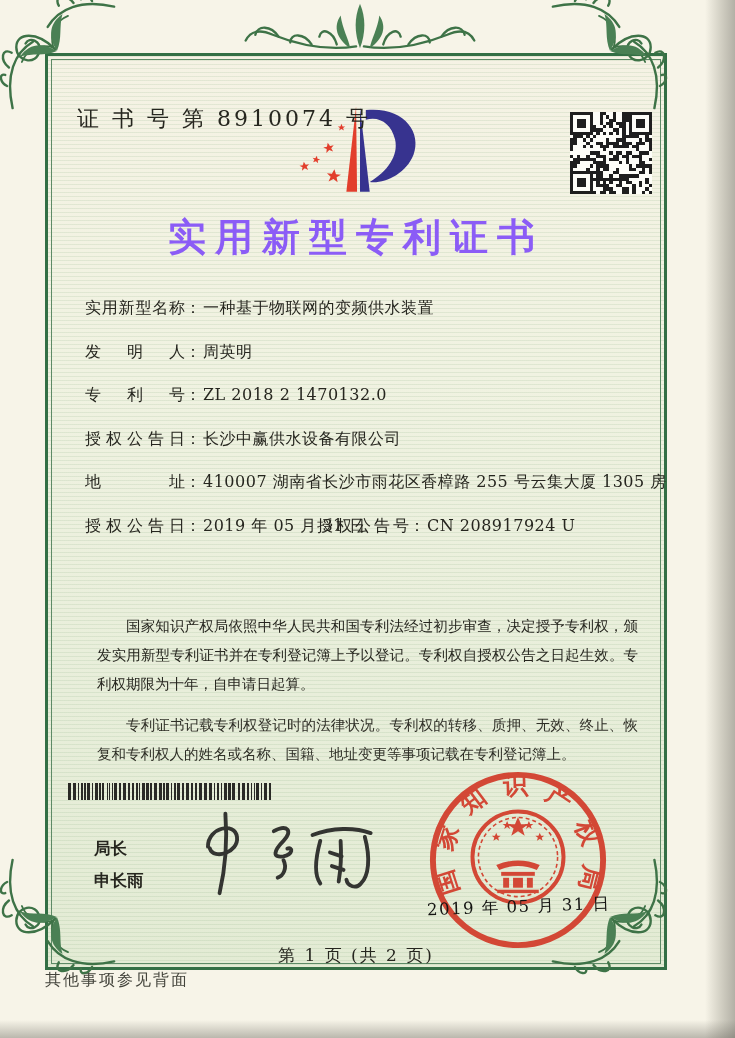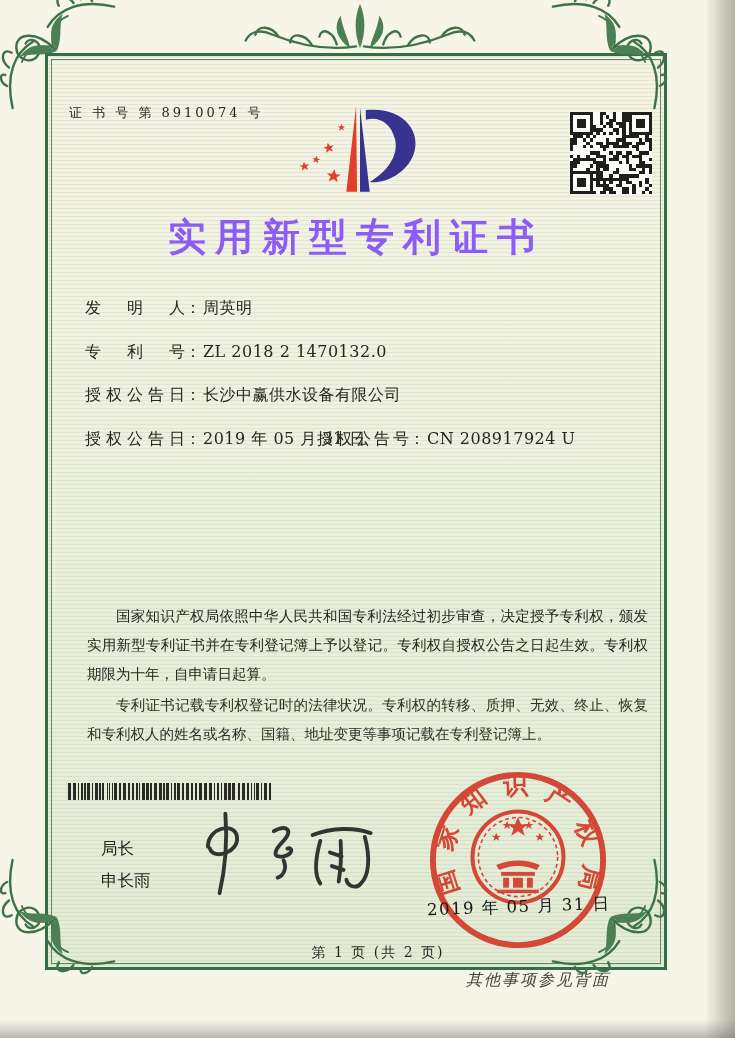--- a/index.html
+++ b/index.html
@@ -23,45 +23,45 @@
       linear-gradient(180deg,#f5f2e4 0%,#f0f2e1 35%,#e8eeda 70%,#e3ebd4 100%);
   }
   .frame::before{content:"";position:absolute;inset:3px;border:1px solid #5d8a66;}
   .ornament{position:absolute;z-index:1;pointer-events:none;}
   .orn-tl{left:-4px;top:-10px;}
   .orn-tr{left:551px;top:-10px;transform:scaleX(-1);}
   .orn-bl{left:-4px;top:858px;transform:scaleY(-1);}
   .orn-br{left:551px;top:858px;transform:scale(-1,-1);}
   .orn-crest{left:243px;top:-4px;}
   
-  .cert-no{position:absolute;left:69px;top:104px;font-size:13px;letter-spacing:3px;z-index:3;}
+  .cert-no{position:absolute;left:77px;top:104px;font-size:22px;letter-spacing:3px;z-index:3;}
   .logo{position:absolute;left:286px;top:92px;z-index:2;}
   .qr{position:absolute;left:570px;top:112px;z-index:2;}
   .title{position:absolute;left:45px;top:212px;width:622px;text-align:center;
     font-size:38px;font-weight:bold;letter-spacing:9px;color:#8b5cf6;z-index:2;}
   .fields{position:absolute;left:85px;top:298px;width:565px;font-size:16px;z-index:2;}
   .row{height:43.5px;position:relative;white-space:nowrap;}
   .flabel{display:inline-block;width:100px;text-align:justify;text-align-last:justify;}
   .fcolon{display:inline-block;width:18px;}
   .fvalue{letter-spacing:0.5px;}
   .grant-pair{position:absolute;left:232px;top:0;}
   .paras{position:absolute;left:85px;top:600px;width:565px;font-size:14.5px;
     line-height:29px;text-align:justify;z-index:2;}
-  .paras p{margin:2px;text-indent:2em;}
+  .paras p{margin:12px;text-indent:2em;}
   .paras p.kai{color:#2e2e26;}
   .barcode{position:absolute;left:68px;top:783px;z-index:2;}
-  .director{position:absolute;left:101px;top:833px;font-size:16.5px;line-height:32px;z-index:2;}
+  .director{position:absolute;left:94px;top:833px;font-size:16.5px;line-height:32px;z-index:2;font-weight:bold;}
   .signature{position:absolute;left:178px;top:806px;z-index:2;}
   .seal{position:absolute;left:424px;top:766px;z-index:2;opacity:0.93;}
   .seal-date{position:absolute;left:427px;top:896px;font-size:16.5px;letter-spacing:1.5px;
     color:#141412;transform:rotate(-2deg);z-index:3;white-space:nowrap;}
   .page-info{position:absolute;left:45px;top:944px;width:622px;text-align:center;
-    font-size:14px;letter-spacing:2px;z-index:2;padding-left:22px;}
-  .footer-note{position:absolute;left:45px;top:970px;width:565px;text-align:right;
-    font-size:16px;font-style:italic;color:#44443c;letter-spacing:2px;}
+    font-size:17px;letter-spacing:2px;z-index:2;}
+  .footer-note{position:absolute;left:45px;top:970px;width:565px;text-align:left;
+    font-size:16px;color:#44443c;letter-spacing:2px;}
   svg{display:block;}
 </style>
 </head>
 <body>
 
 <svg width="0" height="0" style="position:absolute">
   <defs>
     <path id="st" d="M0,-10 L2.94,-3.09 10,-3.09 4.28,1.18 6.47,8.09 0,3.82 -6.47,8.09 -4.28,1.18 -10,-3.09 -2.94,-3.09 Z"></path>
     <symbol id="cornerFlourish" viewBox="0 0 130 130">
       <g fill="none" stroke="#3e7347" stroke-width="2.6" stroke-linecap="round">
@@ -455,27 +455,33 @@
       <rect x="17" y="24" width="1" height="1" fill="#1e1e1e"></rect>
       <rect x="19" y="24" width="1" height="1" fill="#1e1e1e"></rect>
       <rect x="22" y="24" width="1" height="1" fill="#1e1e1e"></rect>
       <rect x="24" y="24" width="1" height="1" fill="#1e1e1e"></rect>
     </svg>
 
   <div class="title">实用新型专利证书</div>
 
   <div class="fields">
     <div class="row">
+      <span class="flabel">实用新型名称</span><span class="fcolon">：</span><span class="fvalue">一种基于物联网的变频供水装置</span>
+    </div>
+    <div class="row">
       <span class="flabel">发明人</span><span class="fcolon">：</span><span class="fvalue">周英明</span>
     </div>
     <div class="row">
       <span class="flabel">专利号</span><span class="fcolon">：</span><span class="fvalue">ZL 2018 2 1470132.0</span>
     </div>
     <div class="row">
       <span class="flabel">授权公告日</span><span class="fcolon">：</span><span class="fvalue">长沙中赢供水设备有限公司</span>
+    </div>
+    <div class="row">
+      <span class="flabel">地址</span><span class="fcolon">：</span><span class="fvalue">410007 湖南省长沙市雨花区香樟路 255 号云集大厦 1305 房</span>
     </div>
     <div class="row">
       <span class="flabel">授权公告日</span><span class="fcolon">：</span><span class="fvalue">2019 年 05 月 31 日</span>
       <span class="grant-pair">
         <span class="flabel" style="width:92px">授权公告号</span><span class="fcolon">：</span><span class="fvalue">CN 208917924 U</span>
       </span>
     </div>
   </div>
 
   <div class="paras">

